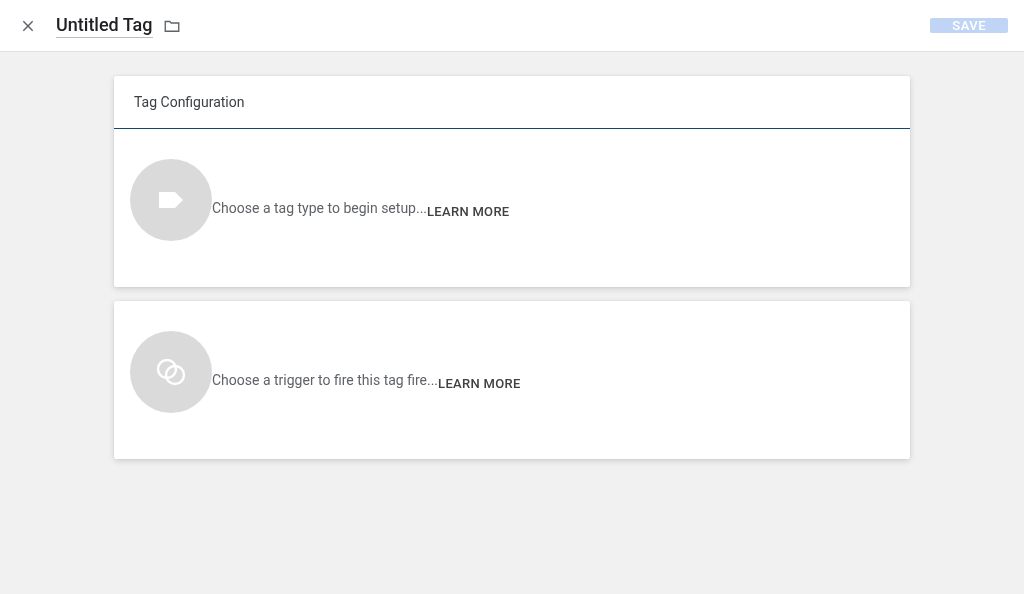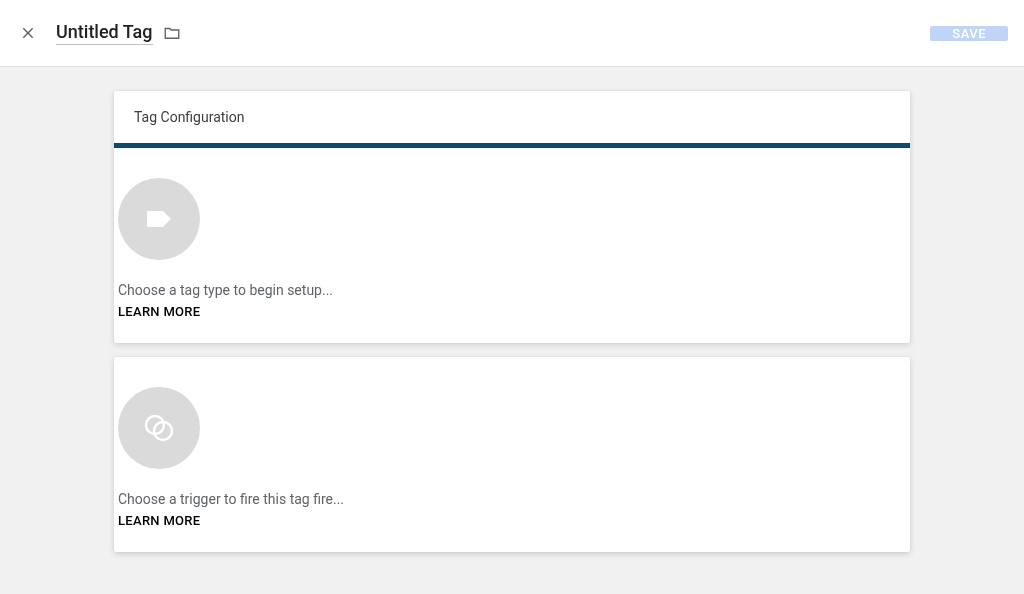--- a/index.html
+++ b/index.html
@@ -5,21 +5,21 @@
     * { margin: 0; padding: 0; box-sizing: border-box; }
     body {
       font-family: Roboto, 'Helvetica Neue', Arial, sans-serif;
       background: #f1f1f1;
       width: 1024px;
       height: 594px;
       overflow: hidden;
     }
     .header {
       background: #fff;
-      height: 67px;
+      height: 52px;
       display: flex;
       align-items: center;
       padding: 0 16px;
       border-bottom: 1px solid #e0e0e0;
     }
     .close-btn {
       width: 24px;
       height: 24px;
       display: flex;
       align-items: center;
@@ -66,50 +66,51 @@
     .card {
       background: #fff;
       width: 796px;
       border-radius: 2px;
       box-shadow: 0 2px 6px rgba(0,0,0,0.14), 0 0 2px rgba(0,0,0,0.08);
     }
     .card-header {
       padding: 18px 20px;
       font-size: 14px;
       color: #3c4043;
-      border-bottom: 5px solid #0c4a6e;
+      border-bottom: 1px solid #0c4a6e;
     }
     .card-header.noborder {
       border-bottom: none;
     }
     .card-body {
-      padding: 30px 4px 24px;
+      padding: 30px 16px 24px;
       display: flex;
-      flex-direction: column;
+      flex-direction: row;
+      align-items: center;
       cursor: pointer;
     }
     .circle-icon {
       width: 82px;
       height: 82px;
       background: #dadada;
       border-radius: 50%;
       display: flex;
       align-items: center;
       justify-content: center;
       margin-bottom: 22px;
     }
     .prompt-text {
       font-size: 14px;
       color: #5f6368;
       margin-bottom: 6px;
     }
     .learn-more {
       font-size: 13px;
       font-weight: 500;
-      color: #000000;
+      color: #404040;
       letter-spacing: 0.3px;
       cursor: pointer;
     }
   </style>
 </head>
 <body>
 
 <div class="header">
   <div class="close-btn">
     <svg width="16" height="16" viewBox="0 0 24 24" fill="none" stroke="currentColor" stroke-width="2.2">

